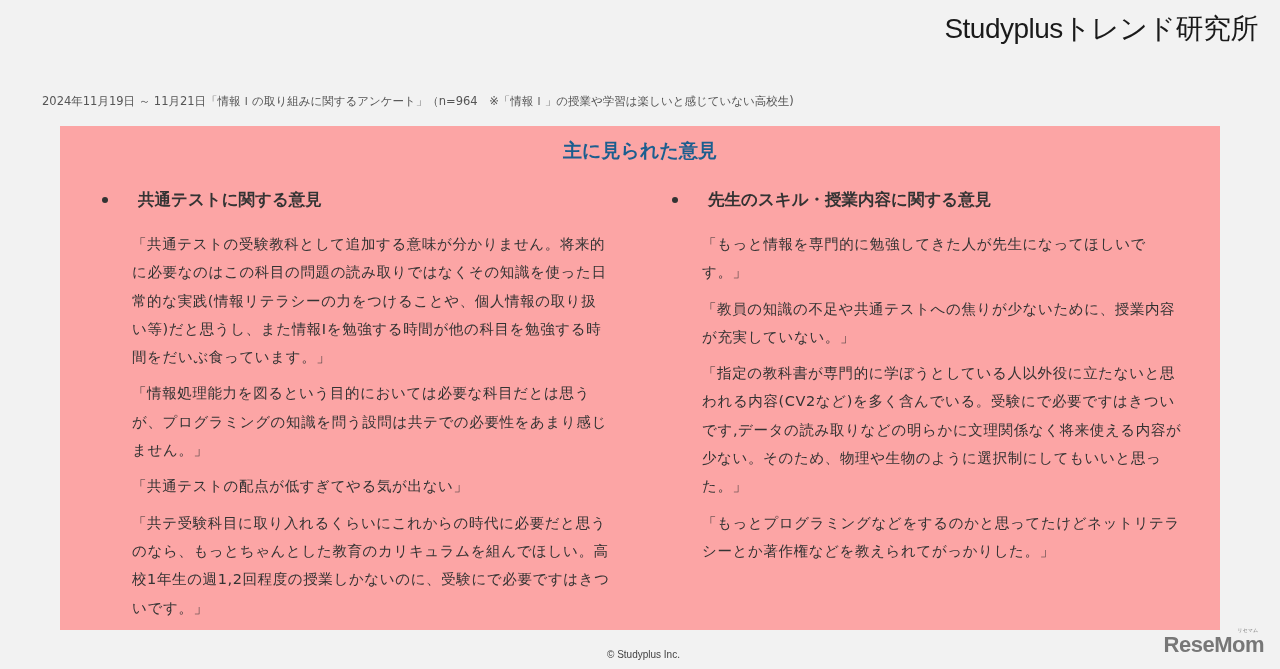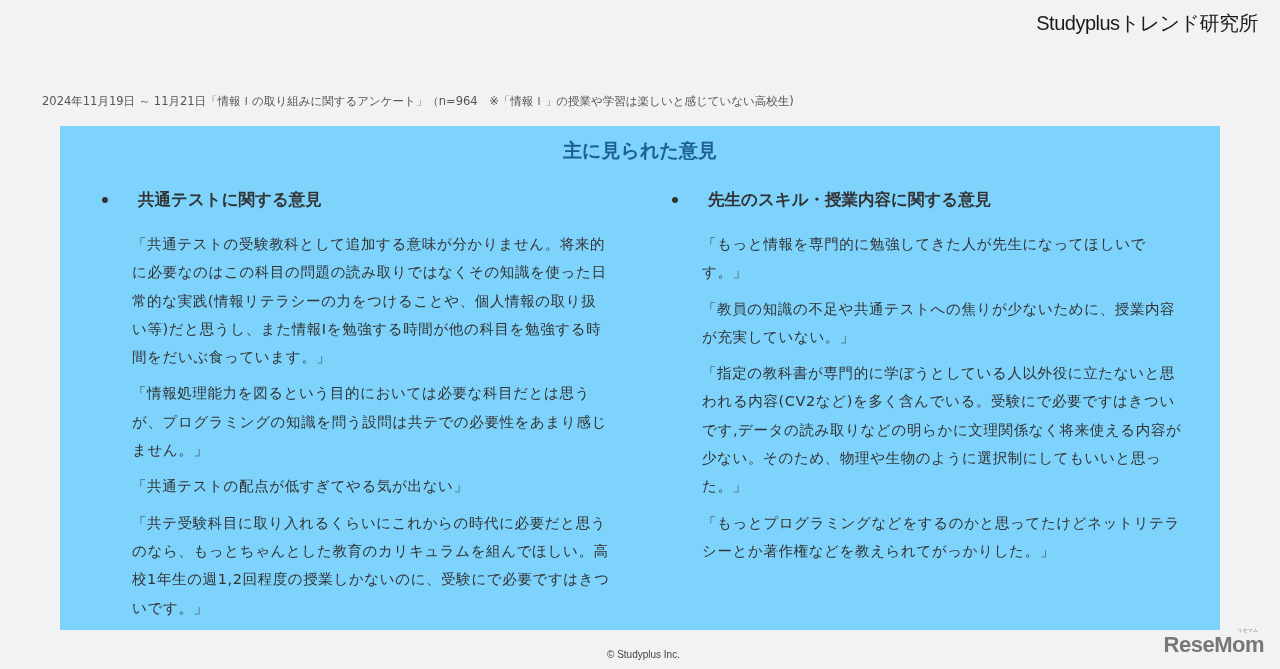--- a/index.html
+++ b/index.html
@@ -5,35 +5,35 @@
     * { box-sizing: border-box; margin: 0; padding: 0; }
     html, body {
       width: 1280px; height: 669px; overflow: hidden;
       background: #f2f2f2;
       font-family: "DejaVu Sans", "Liberation Sans", sans-serif;
       color: #333;
     }
     .slide { position: relative; width: 1280px; height: 669px; background: #f2f2f2; }
     .brand {
       position: absolute; top: 10px; right: 22px;
-      font-size: 20px; color: #1a1a1a; letter-spacing: -0.5px;
+      font-size: 28px; color: #1a1a1a; letter-spacing: -0.5px;
       font-family: "Liberation Sans", "DejaVu Sans", sans-serif;
     }
     .title {
       position: absolute; top: 42px; left: 42px;
       font-size: 27px; font-weight: bold; color: #1b5e8f;
       letter-spacing: 0.5px; white-space: nowrap;
     }
     .subtitle {
       position: absolute; top: 94px; left: 42px;
       font-size: 11.5px; color: #555; white-space: nowrap;
     }
     .panel {
       position: absolute; top: 126px; left: 60px;
-      width: 1160px; height: 504px; background: #7dd3fc;
+      width: 1160px; height: 504px; background: #fca5a5;
     }
     .panel-heading {
       position: absolute; top: 12px; left: 0; width: 100%;
       text-align: center; font-size: 19px; font-weight: bold; color: #1b5e8f;
     }
     .column { position: absolute; top: 62px; }
     .col-left { left: 38px; width: 520px; }
     .col-right { left: 608px; width: 520px; }
     .section-title {
       display: flex; align-items: center;

